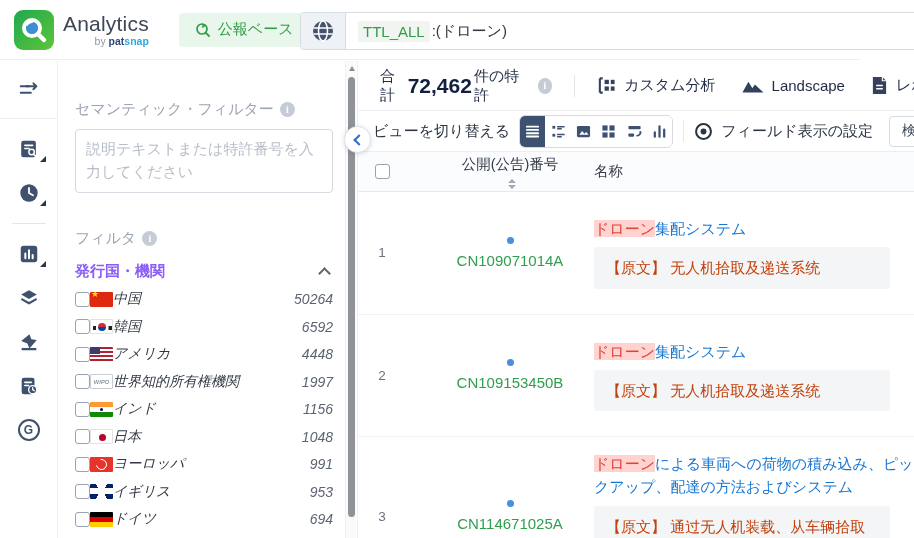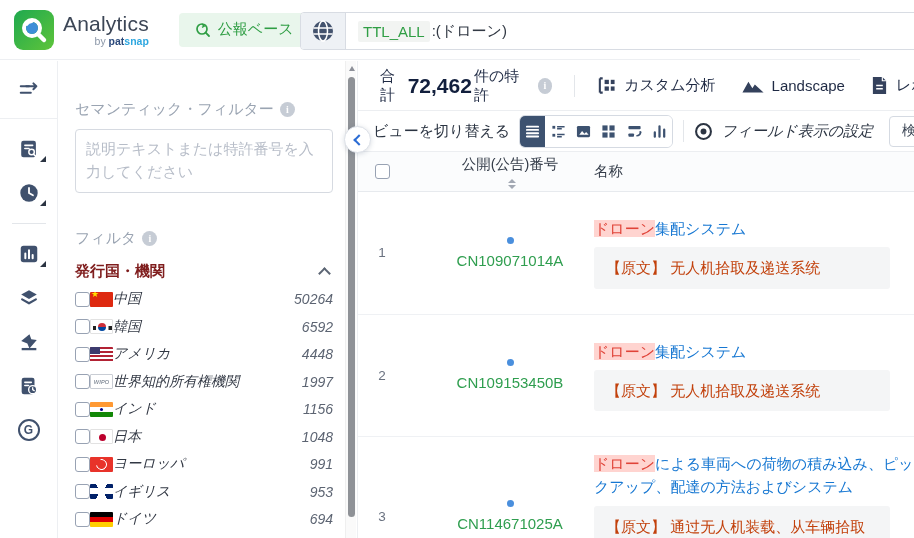--- a/index.html
+++ b/index.html
@@ -56,21 +56,21 @@
   .panel-label { margin-top:26px; font-size:15px; color:#9aa4b2; display:flex; align-items:center; gap:6px; }
   .info-dot { width:15px; height:15px; border-radius:50%; background:#c6ccd5; color:#fff;
     font-size:10px; font-weight:700; display:inline-flex; align-items:center; justify-content:center;
     font-family:"Liberation Serif",serif; }
   .sem-box { margin-top:10px; width:100%; height:64px; border:1px solid #d6dae1; border-radius:4px;
     resize:none; font-size:15px; padding:7px 10px; font-family:inherit; color:#333; line-height:1.55; }
   .sem-box::placeholder { color:#b7bdc8; }
   .filters-label { margin-top:32px; }
   .section-head { margin-top:14px; display:flex; align-items:center; justify-content:space-between;
     cursor:pointer; }
-  .section-title { font-size:15px; font-weight:700; color:#7f1d1d; }
+  .section-title { font-size:15px; font-weight:700; color:#8b5cf6; }
   .chev-up { width:9px; height:9px; border-left:2px solid #5c6574; border-top:2px solid #5c6574;
     transform:rotate(45deg); margin-right:4px; margin-top:4px; }
   .country-row { display:flex; align-items:center; height:24.5px; cursor:pointer; margin-top:3px;font-style:italic; }
   .cb { width:15px; height:15px; border:1.6px solid #98a2b3; border-radius:3px; background:#fff; flex:0 0 15px; }
   .flag { width:23px; height:15px; flex:0 0 23px; position:relative; display:inline-block;
     border-radius:1px; overflow:hidden; }
   .cname { font-size:14px; color:#323844; flex:1; white-space:nowrap; overflow:hidden; }
   .ccount { font-size:14px; color:#5c6472; }
   
   .flag-cn { background:#de2910; } .flag-cn::before { content:"★"; position:absolute; left:1px; top:-3px; color:#ffde00; font-size:9px; }
@@ -117,21 +117,21 @@
     cursor:pointer; white-space:nowrap; }
   .tb-action + .tb-action { margin-left:14px; }
   .toolbar2 { height:41px; border-bottom:1px solid #eceef1; display:flex; align-items:center;
     padding-left:15px; }
   .view-label { font-size:15px; color:#2b3442; margin-right:9px; white-space:nowrap; }
   .seg { display:flex; border:1px solid #d5dae2; border-radius:6px; overflow:hidden; height:33px; }
   .seg-btn { width:27px; display:flex; align-items:center; justify-content:center; cursor:pointer;
     color:#3d5270; background:#fff; }
   .seg-btn.active { background:#3d5270; color:#fff; }
   .eye-row { display:flex; align-items:center; gap:8px; font-size:15px; color:#2b3442;
-    cursor:pointer; white-space:nowrap;font-style:italic; }
+    cursor:pointer; white-space:nowrap; }
   .expr-btn { margin-left:16px; height:31px; border:1px solid #d5dae2; border-radius:4px; background:#fff;
     font-size:14px; color:#3b4554; padding:0 12px; white-space:nowrap; cursor:pointer; font-family:inherit; }
 
   
   .thead { height:40px; background:#fbfcfd; border-bottom:1px solid #e7eaee;
     display:flex; align-items:center; font-size:14.5px; color:#343c49; }
   .colA { width:48px; display:flex; justify-content:center; }
   .colB { width:188px; padding-left:20px; display:flex; align-items:center; gap:5px;flex-direction:column; }
   .colC { flex:1; }
   .sort-icon { display:inline-flex; flex-direction:column; gap:2px; margin-left:4px; cursor:pointer; }

